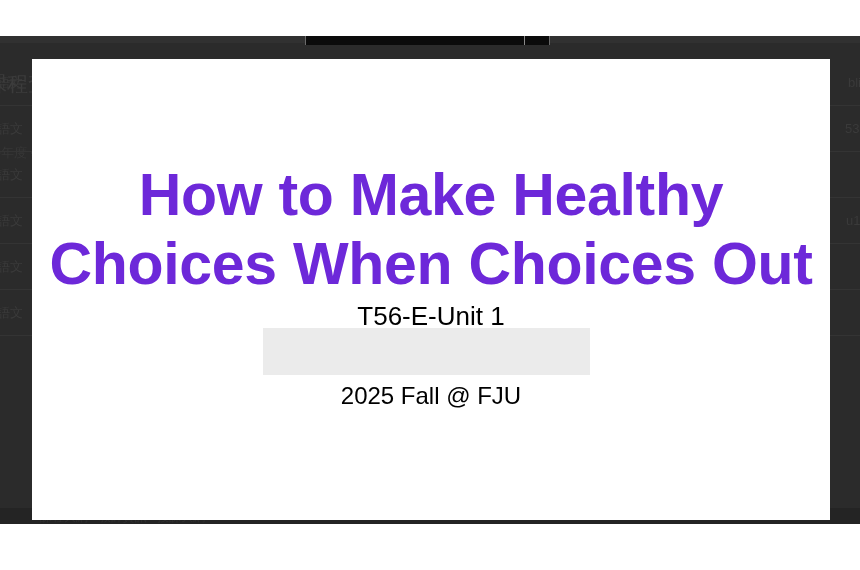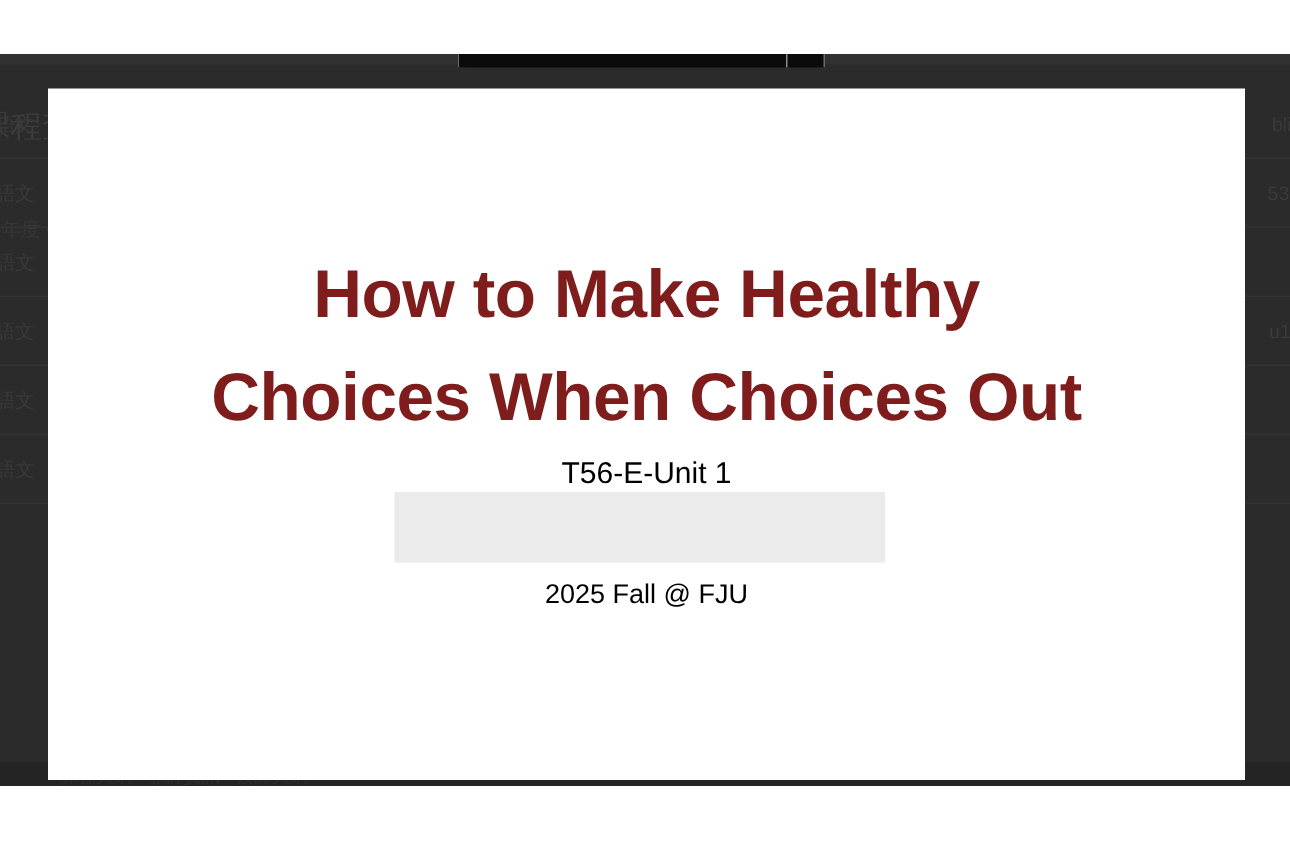--- a/index.html
+++ b/index.html
@@ -132,56 +132,56 @@
     background: #ffffff;
     overflow: hidden;
   }
 
   .slide-title {
     position: absolute;
     left: 0;
     top: 102px;
     width: 798px;
     text-align: center;
-    color: #7f1d1d;
-    font-size: 45px;
+    color: #6d28d9;
+    font-size: 59px;
     font-weight: bold;
     line-height: 69px;
     letter-spacing: -0.3px;
   }
 
   .slide-subtitle {
     position: absolute;
     left: 0;
     top: 241px;
     width: 798px;
     text-align: center;
     color: #000000;
-    font-size: 20px;
+    font-size: 26px;
     font-weight: normal;
     line-height: 32px;
   }
 
   .redaction-block {
     position: absolute;
     left: 231px;
     top: 269px;
     width: 327px;
     height: 47px;
     background: #ebebeb;
   }
 
   .slide-footer {
     position: absolute;
     left: 0;
     top: 321px;
     width: 798px;
     text-align: center;
     color: #000000;
-    font-size: 18px;
+    font-size: 24px;
     font-weight: normal;
     line-height: 32px;
   }
 </style>
 </head>
 <body>
 
 <div id="app">
 
   <div class="backdrop">

